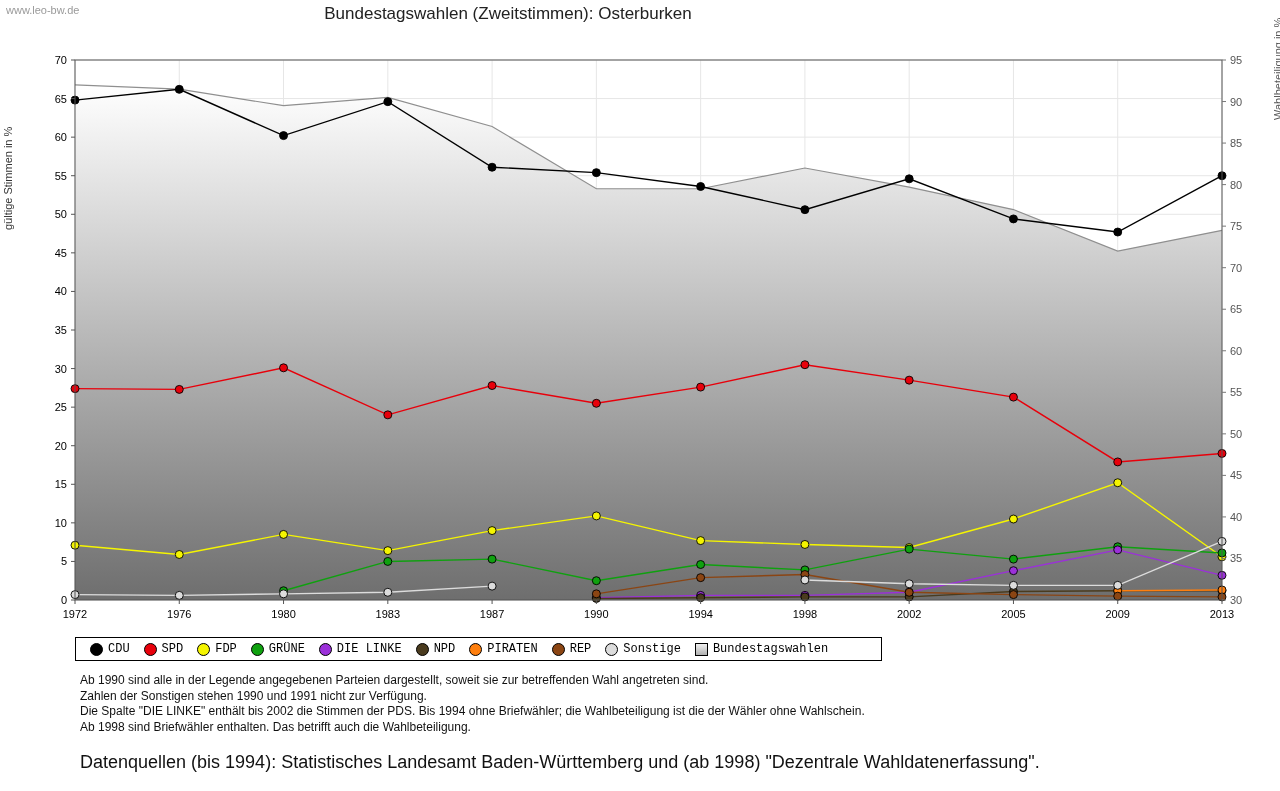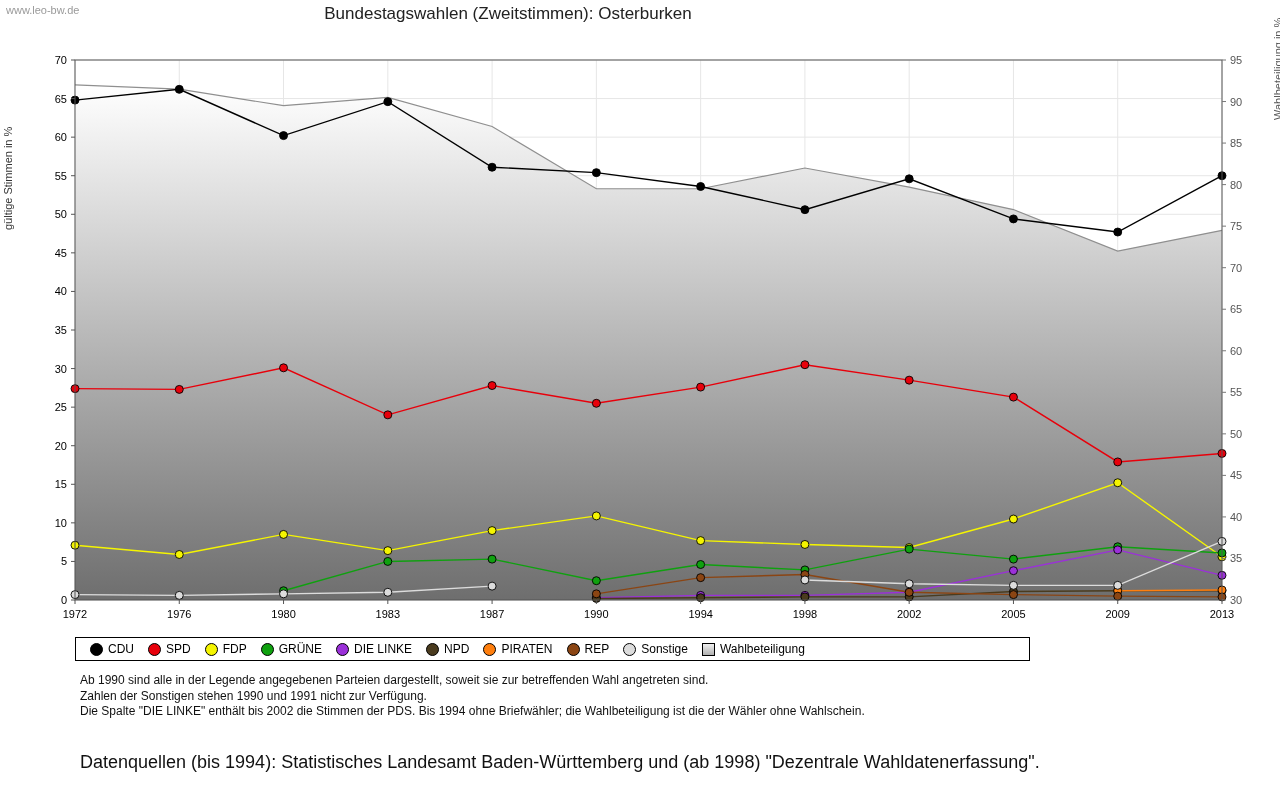--- a/index.html
+++ b/index.html
@@ -35,25 +35,26 @@
     font-size:11px;color:#555;
     white-space:nowrap;
   }
   #plot{
     position:absolute;
     left:0;top:0;
   }
   .legend{
     position:absolute;
     left:75px;top:637px;
-    width:955px;height:24px;
+    width:807px;height:24px;
     border:1px solid #000;
     background:#fff;
     display:flex;align-items:center;
     box-sizing:border-box;
+    font-family:Liberation Mono, monospace;
   }
   .legend-item{
     display:flex;align-items:center;
     margin-left:14px;
     font-size:12px;
     white-space:nowrap;
   }
   .legend-item .mk{
     width:11px;height:11px;border-radius:50%;
     border:1px solid #000;
@@ -351,23 +352,24 @@
     <div class="legend-item">
       <span class="mk" style="background: rgb(139, 69, 19);"></span>
       <span>REP</span>
     </div>
     <div class="legend-item">
       <span class="mk" style="background: rgb(220, 220, 220);"></span>
       <span>Sonstige</span>
     </div>
     <div class="legend-item">
       <span class="mk square"></span>
-      <span>Wahlbeteiligung</span>
+      <span>Bundestagswahlen</span>
     </div>
   </div>
 
 <div class="notes" id="notes">
     <div>Ab 1990 sind alle in der Legende angegebenen Parteien dargestellt, soweit sie zur betreffenden Wahl angetreten sind.</div>
     <div>Zahlen der Sonstigen stehen 1990 und 1991 nicht zur Verfügung.</div>
     <div>Die Spalte "DIE LINKE" enthält bis 2002 die Stimmen der PDS. Bis 1994 ohne Briefwähler; die Wahlbeteiligung ist die der Wähler ohne Wahlschein.</div>
+    <div>Ab 1998 sind Briefwähler enthalten. Das betrifft auch die Wahlbeteiligung.</div>
   </div>
 
 <div class="sources">Datenquellen (bis 1994): Statistisches Landesamt Baden-Württemberg und (ab 1998) "Dezentrale Wahldatenerfassung".</div>
 
 </body></html>

